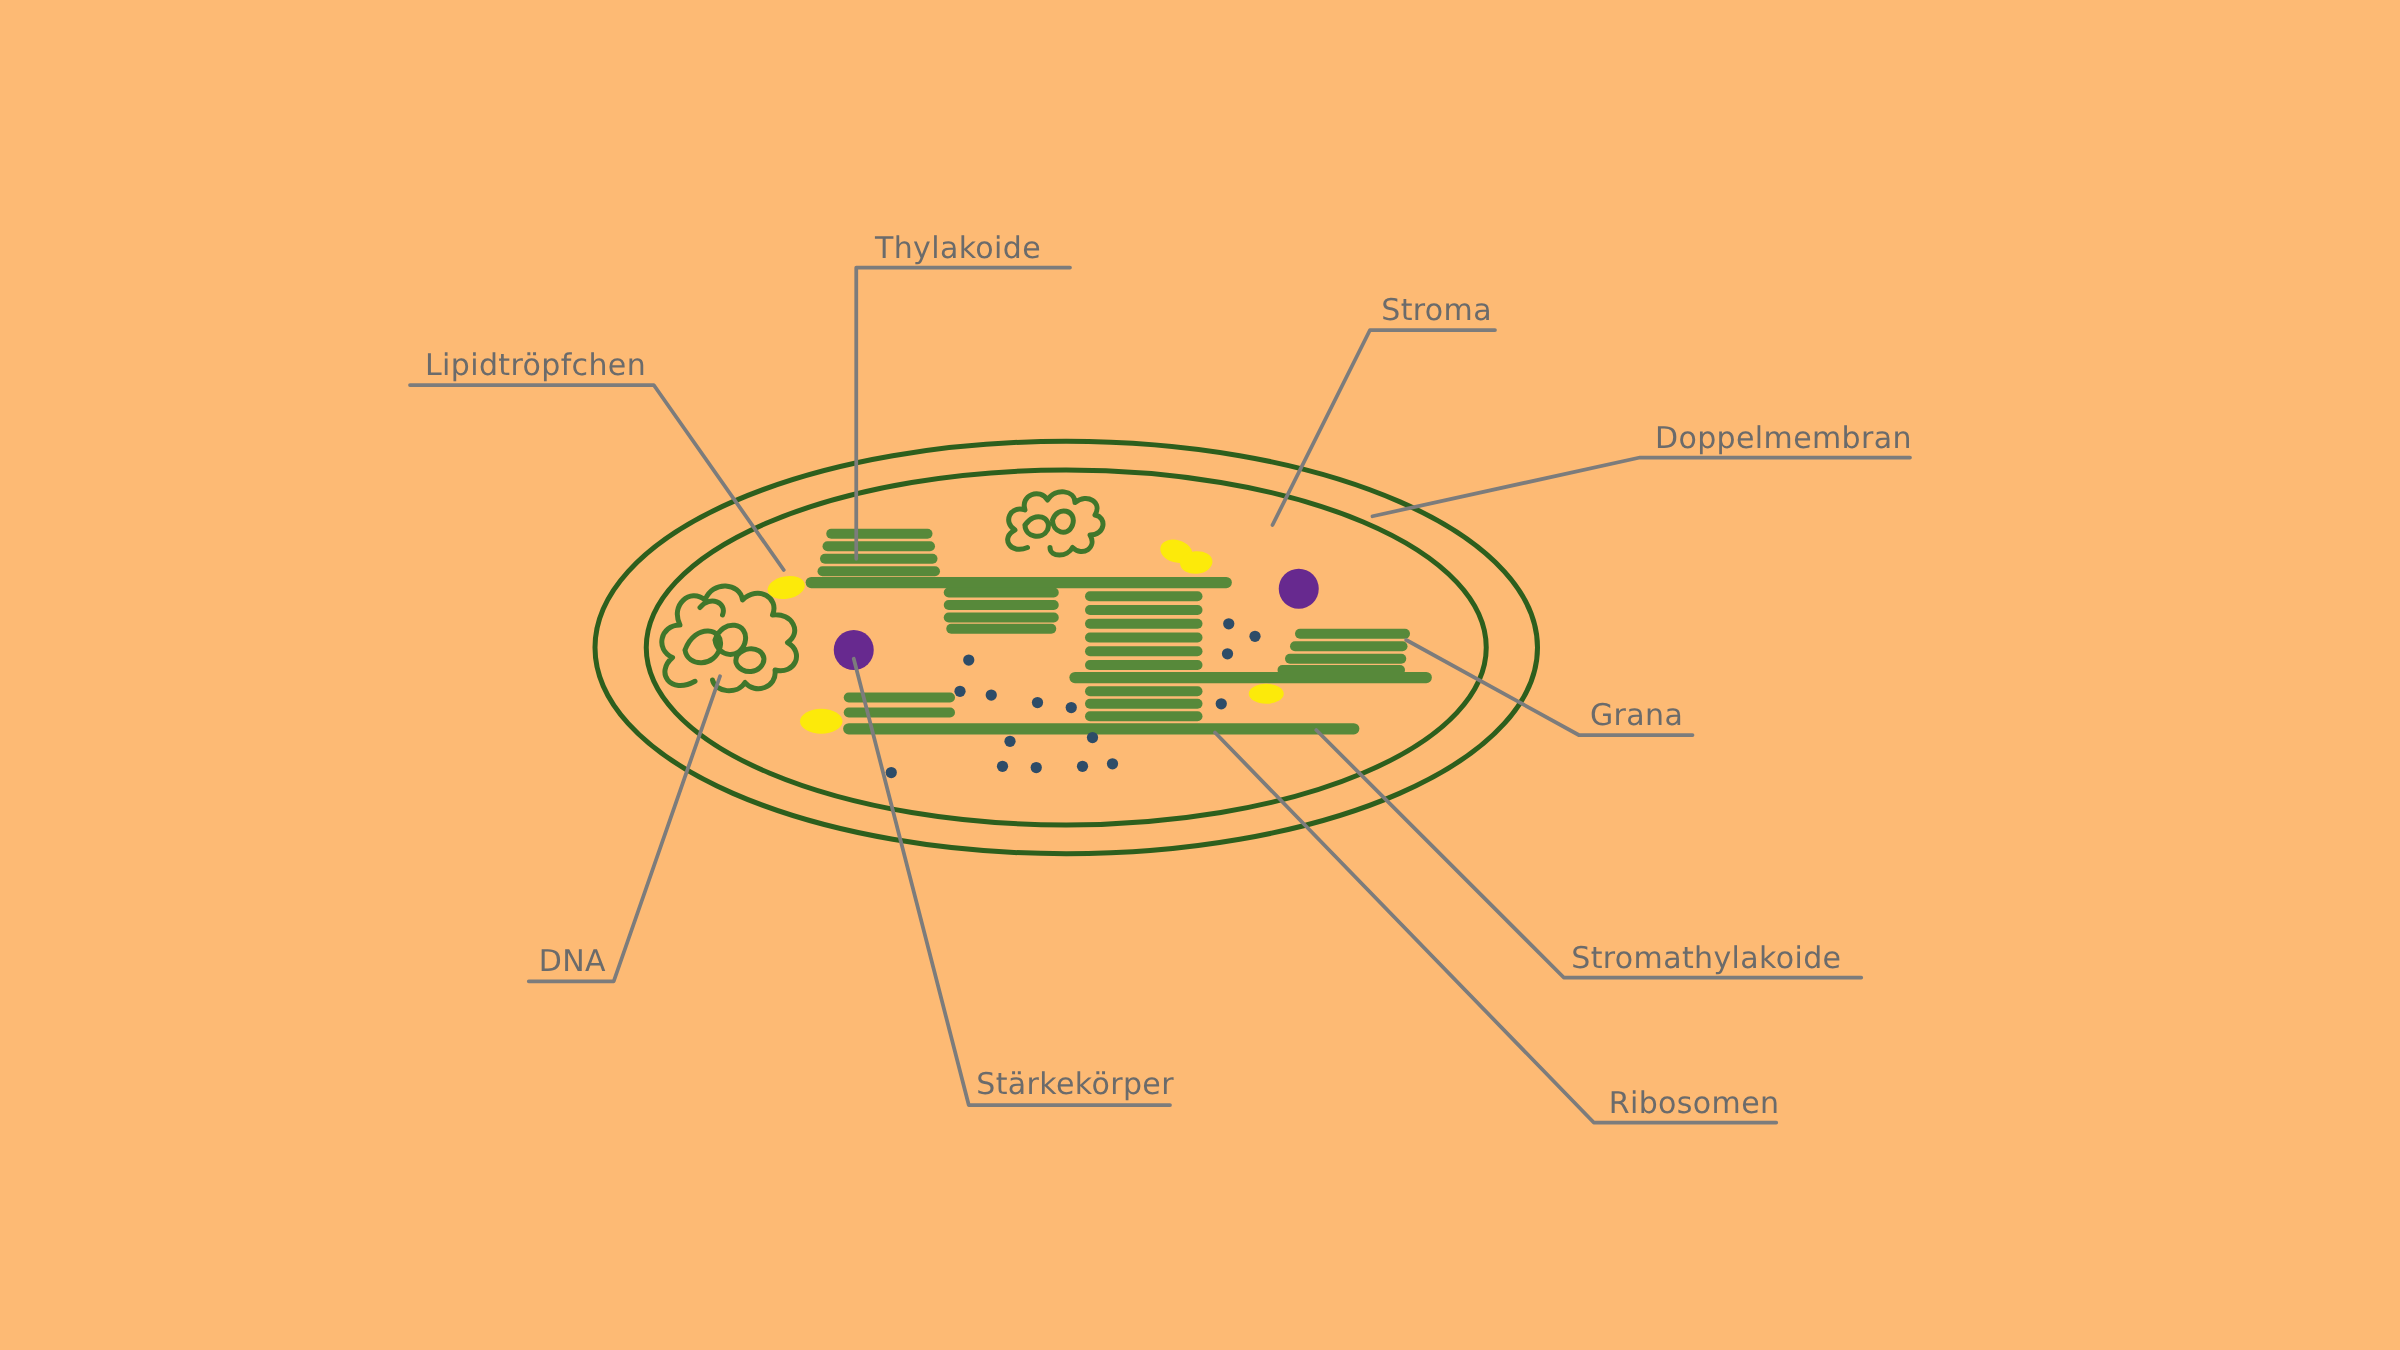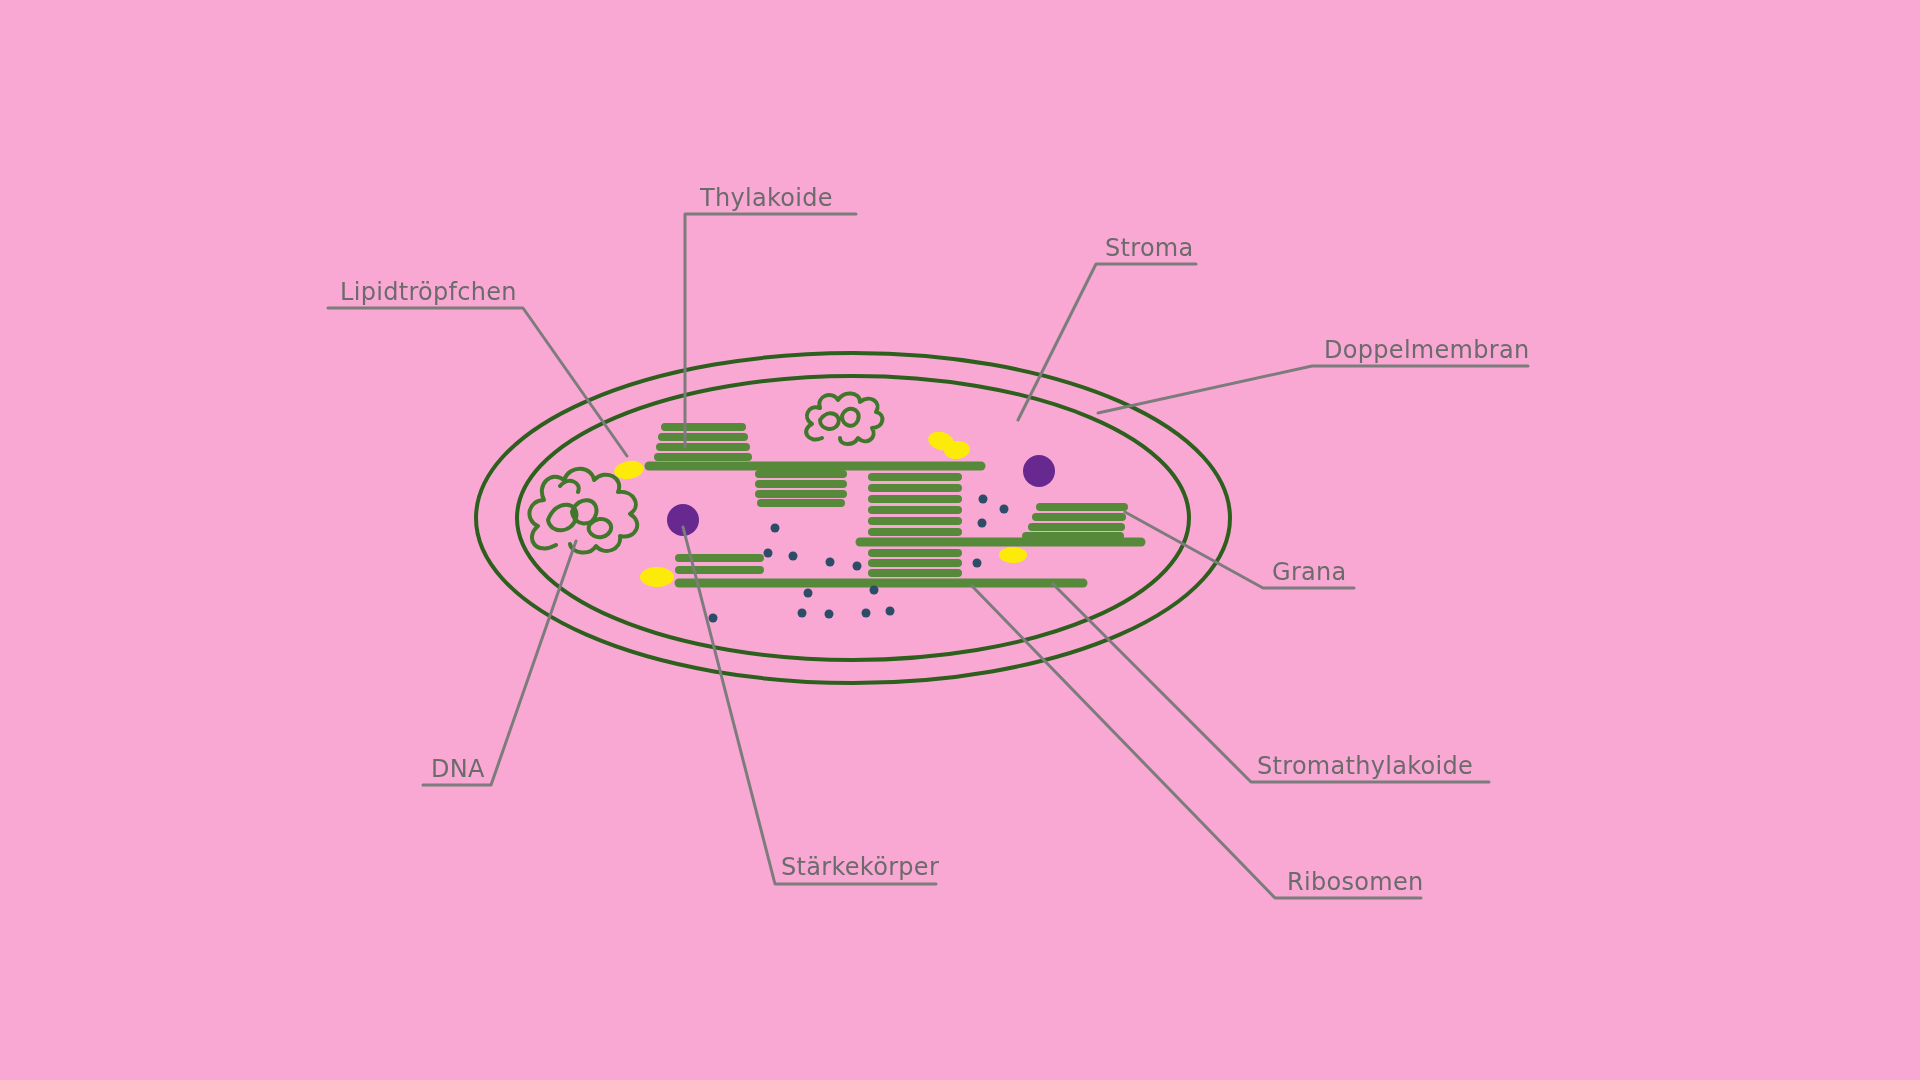--- a/index.html
+++ b/index.html
@@ -1,16 +1,16 @@
 <!DOCTYPE html>
 <html><head>
 <meta charset="utf-8">
 <style>
   html,body{margin:0;padding:0;background:#ffffff;}
-  .stage{position:relative;width:1920px;height:1080px;background:#f9a8d4;overflow:hidden;text-align:center;}
+  .stage{position:relative;width:1920px;height:1080px;background:#fdba74;overflow:hidden;text-align:center;}
   svg{display:block;}
   text.dlabel{
     font-family:"DejaVu Sans", sans-serif;
     font-size:24px;
     fill:#6b6b6b;
     letter-spacing:0.3px;
   }
 </style>
 </head>
 <body>

